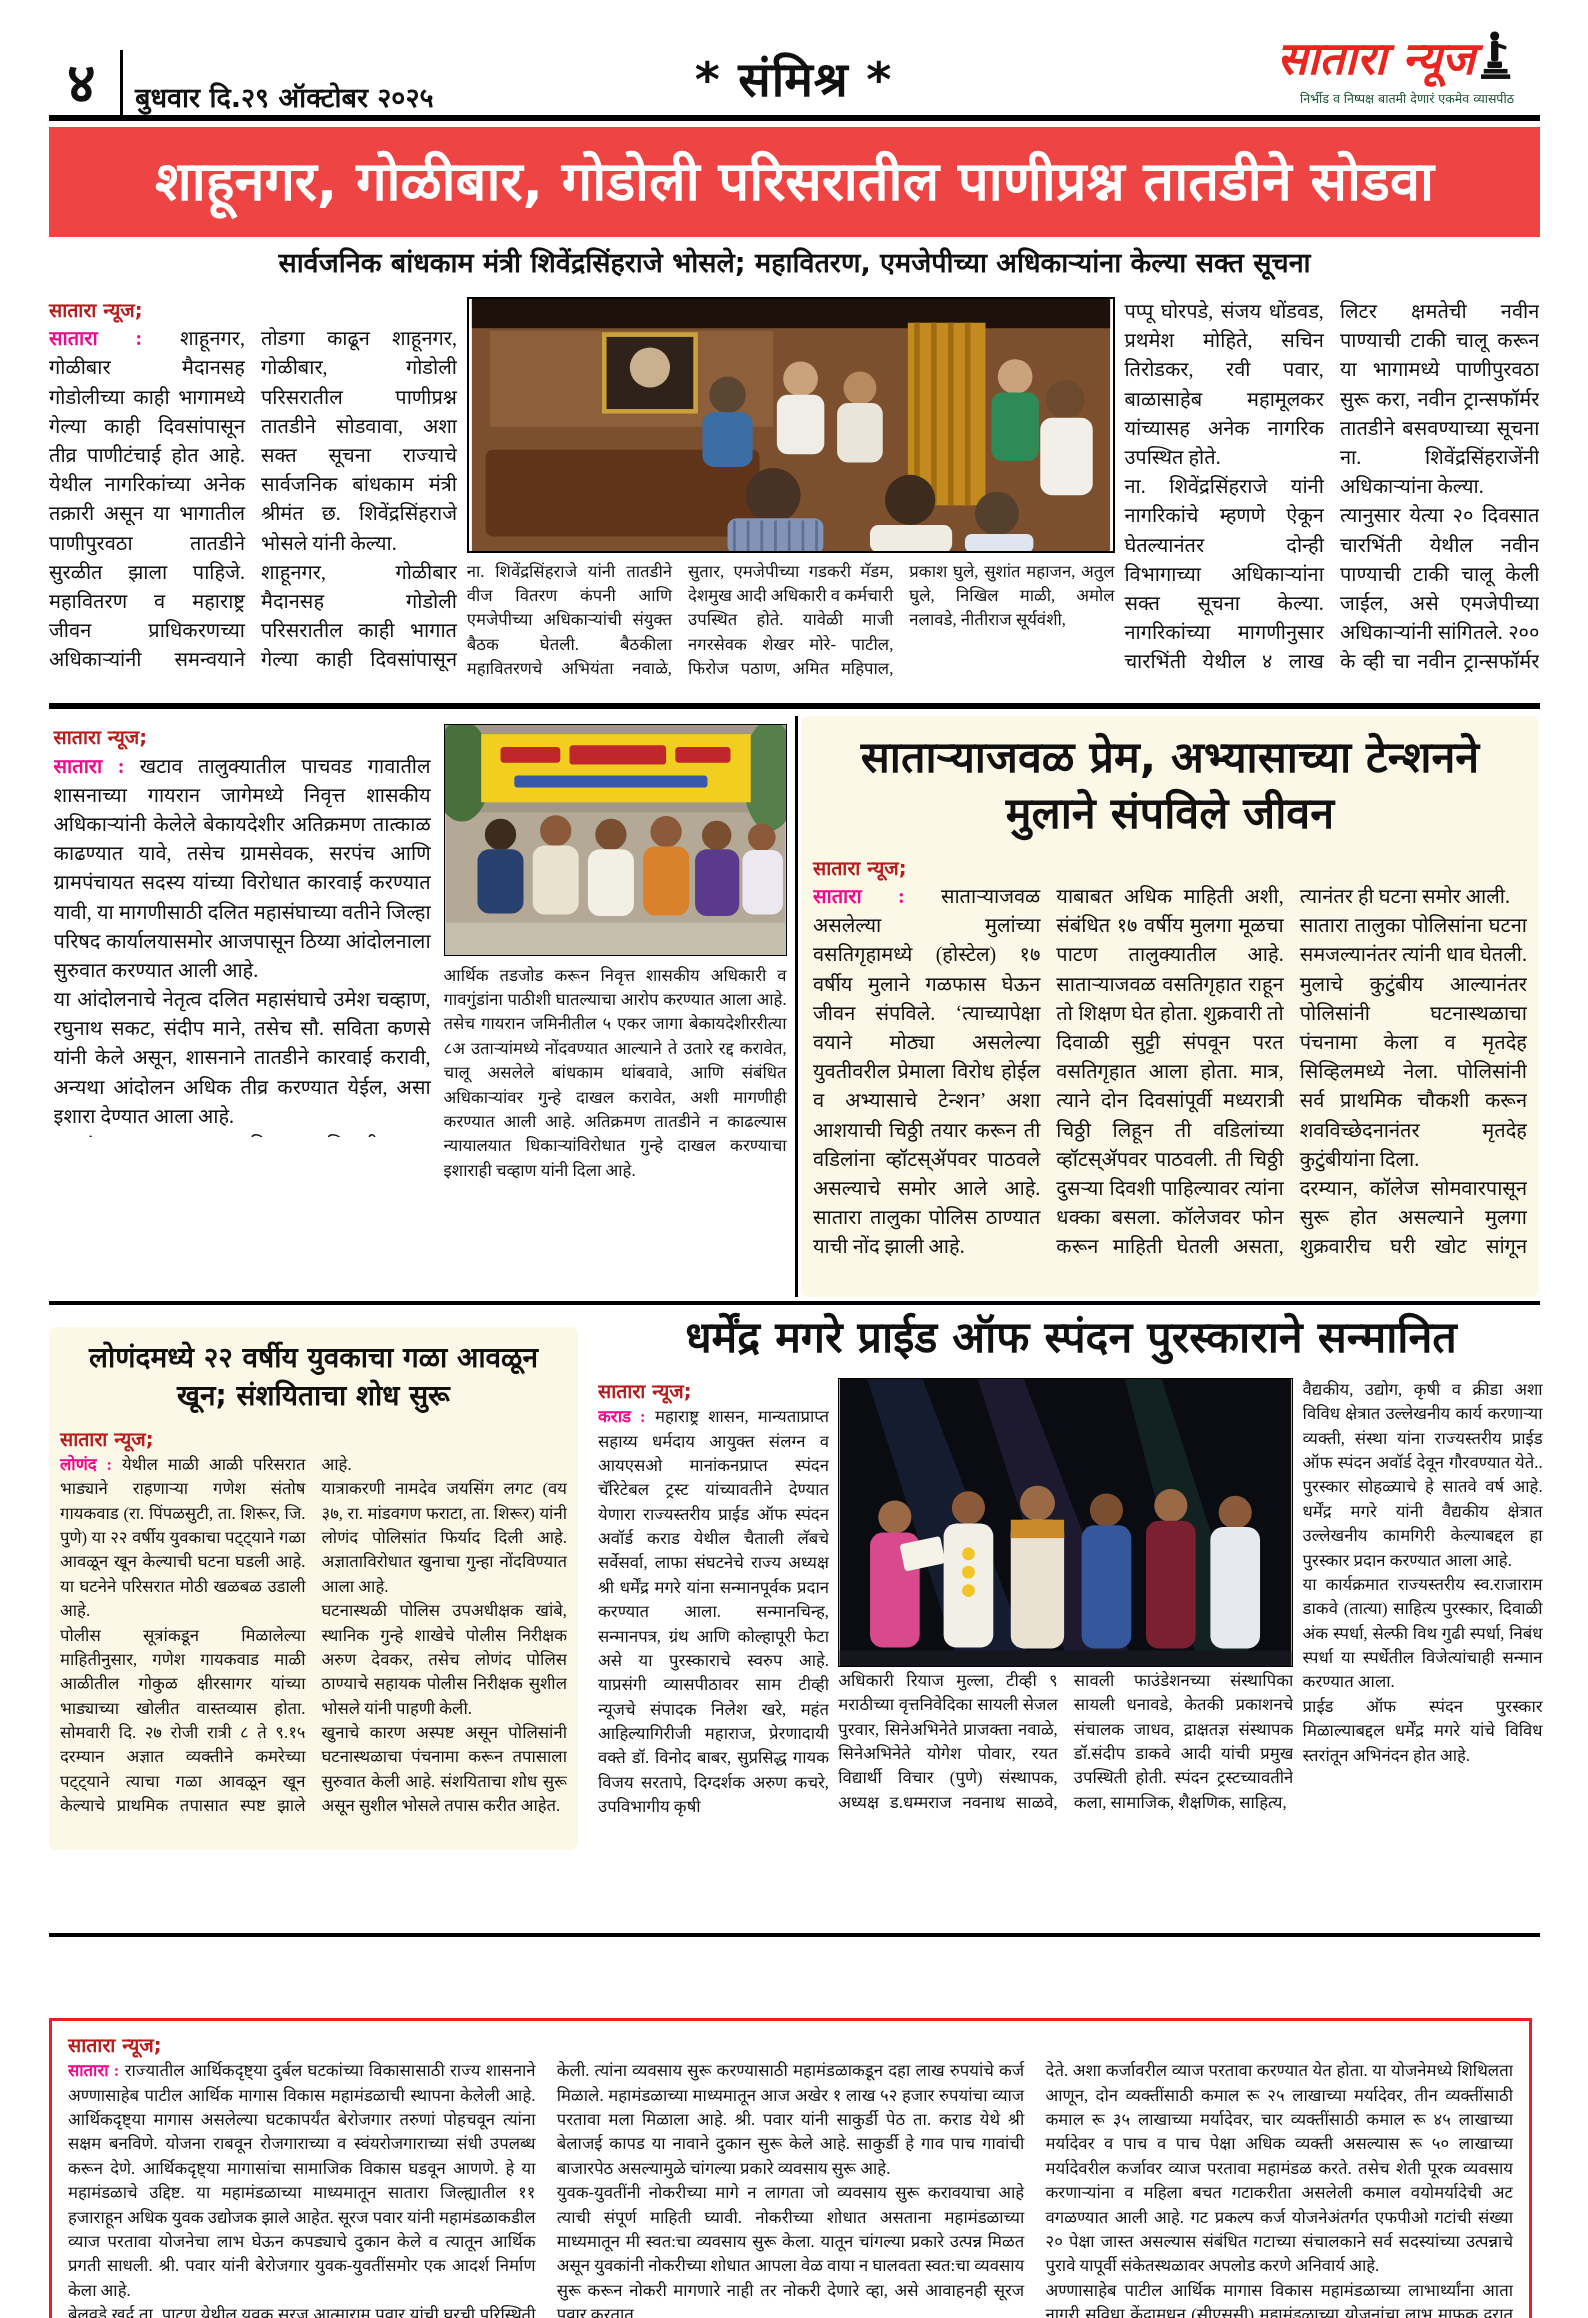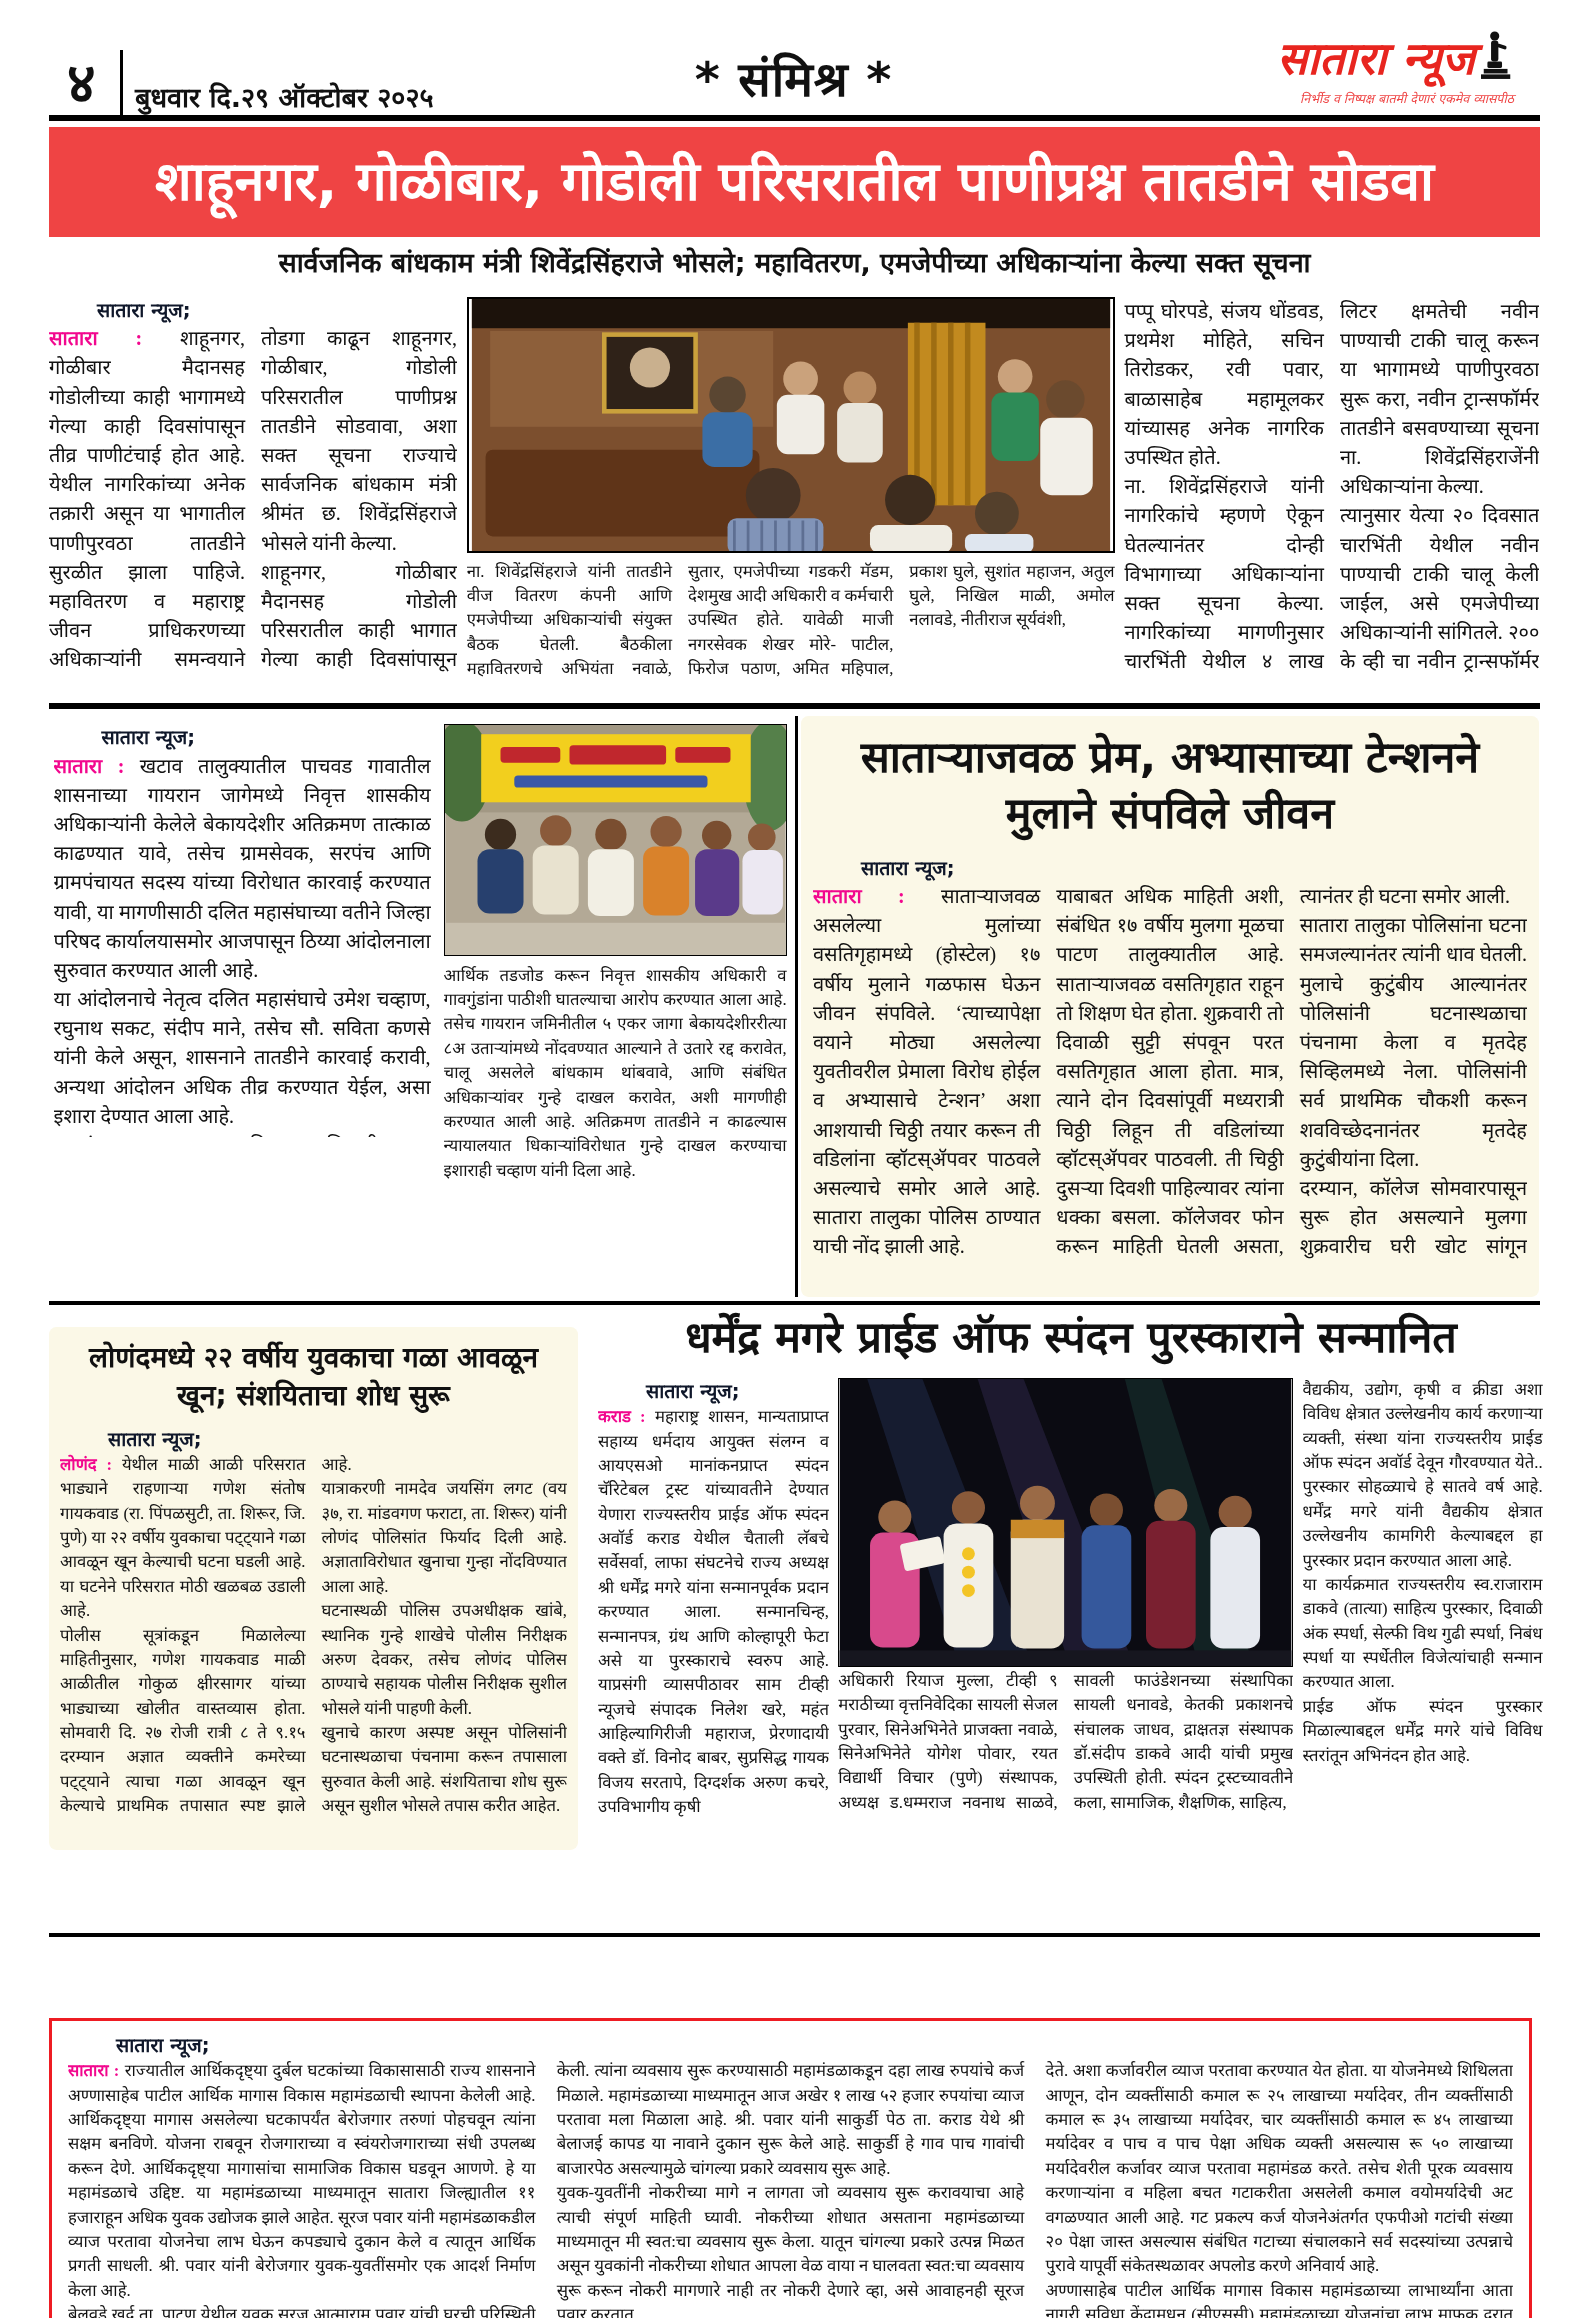--- a/index.html
+++ b/index.html
@@ -6,37 +6,37 @@
   .page{position:relative;width:1588px;height:2465px;background:#ffffff;overflow:hidden;
         font-family:"Liberation Serif","DejaVu Serif",serif;color:#111;}
   .abs{position:absolute;}
   
   .pagenum{font-size:55px;font-weight:bold;line-height:1;}
   .vrule{width:2.8px;background:#000;}
   .date{font-size:27px;font-weight:bold;font-family:"DejaVu Sans","Liberation Sans",sans-serif;}
   .section{font-size:48px;font-weight:bold;text-align:center;font-family:"DejaVu Sans",sans-serif;letter-spacing:0.9px;}
   .logo-title{font-size:45px;font-weight:bold;font-style:italic;color:#e8251f;white-space:nowrap;
               font-family:"DejaVu Sans",sans-serif;display:flex;align-items:center;gap:6.5px;}
-  .logo-tag{font-size:12.5px;color:#ef4444;margin-top:2.8px;text-align:center;font-family:"DejaVu Sans",sans-serif;font-style:italic;}
+  .logo-tag{font-size:12.5px;color:#14532d;margin-top:2.8px;text-align:center;font-family:"DejaVu Sans",sans-serif;}
   .hrule{background:#000;height:5.6px;}
   .hrule.thin{height:4.2px;}
   
   .banner-pink{background:#ef4444;display:flex;align-items:center;justify-content:center;}
   .banner-pink h1{margin:0;color:#fff;font-size:54px;font-weight:bold;font-family:"DejaVu Sans",sans-serif;
                   text-align:center;line-height:1.1;}
   .subhead{font-size:27px;font-weight:bold;text-align:center;line-height:1.15;font-family:"DejaVu Sans",sans-serif;}
   .head-xl{font-size:43px;font-weight:bold;text-align:center;line-height:1.3;margin:0;font-family:"DejaVu Sans",sans-serif;}
   .head-lg{font-size:28px;font-weight:bold;text-align:center;line-height:1.35;margin:0;font-family:"DejaVu Sans",sans-serif;}
   .banner-red{background:#ee1c23;display:flex;align-items:center;justify-content:center;}
   .banner-red h2{margin:0;color:#fff;font-size:44px;font-weight:bold;font-family:"DejaVu Sans",sans-serif;line-height:1.05;}
   
   .flow{font-size:20px;line-height:1.46;text-align:justify;overflow:hidden;}
   .flow.sm{font-size:16.7px;}
   .bodytext{white-space:pre-line;}
-  .kicker{color:#0f172a;font-weight:bold;font-size:19.5px;line-height:1.4;font-family:"DejaVu Sans",sans-serif;margin-left:48px;}
+  .kicker{color:#b91c1c;font-weight:bold;font-size:19.5px;line-height:1.4;font-family:"DejaVu Sans",sans-serif;}
   .dateline{color:#f2078e;font-weight:bold;}
   .cols2{column-count:2;column-gap:16px;}
   .cols3{column-count:3;column-gap:16px;}
   .cream{background:#fbf8e7;border-radius:7.4px;}
   .photo{display:block;border:2.8px solid #000;box-sizing:border-box;}
   .grid{display:grid;}
 </style>
 </head>
 <body>
 

